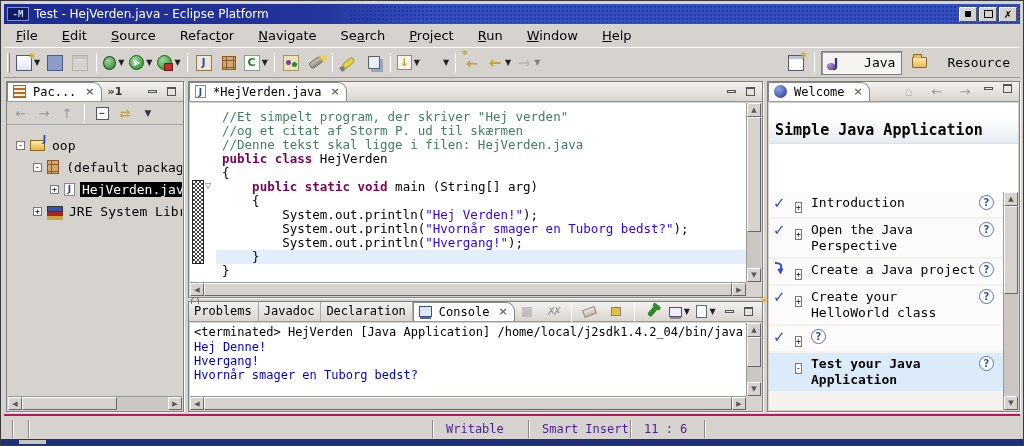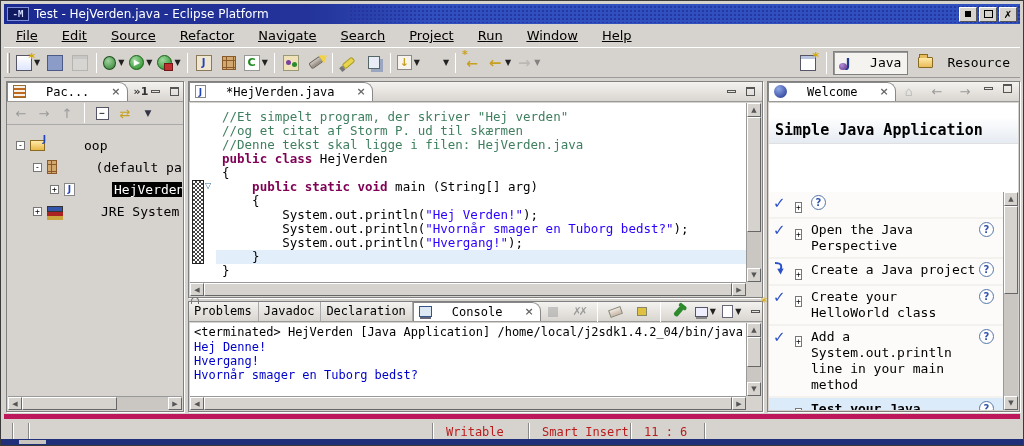--- a/index.html
+++ b/index.html
@@ -16,35 +16,35 @@
   .win-icon{width:22px;height:14px;background:#101a60;border:1px solid #7d8fd8;margin-right:5px;
     color:#cfd8ff;font:bold 9px "DejaVu Sans Mono",monospace;display:flex;align-items:center;justify-content:center;z-index:2;}
   .win-title{font-size:12px;z-index:2;white-space:nowrap;}
   .win-btns{margin-left:auto;display:flex;gap:2px;z-index:2;}
   .win-btn{width:18px;height:15px;background:#d6d3ce;border:1px solid #fff;border-right-color:#555;border-bottom-color:#555;
     color:#000;display:flex;align-items:center;justify-content:center;font:bold 10px "DejaVu Sans",sans-serif;}
   .wb-min-glyph{width:6px;height:6px;background:#000;display:inline-block;}
   .wb-max-glyph{width:9px;height:8px;border:1.5px solid #000;display:inline-block;}
 
   
-  .menubar{position:absolute;left:3px;top:24px;right:3px;height:21px;display:flex;align-items:center;font-size:13px;color:#000;text-decoration:underline;}
+  .menubar{position:absolute;left:3px;top:24px;right:3px;height:21px;display:flex;align-items:center;font-size:13px;color:#000;}
   .menu-item{padding:2px 12px;white-space:nowrap;}
   .menu-item u{text-decoration:underline;}
 
   
   .toolbar{position:absolute;left:3px;top:46px;right:3px;height:31px;border-top:1px solid #fff;
     border-bottom:1px solid #9a9a9a;display:flex;align-items:center;}
   .tb-handle{width:3px;height:20px;border-left:1px solid #fff;border-right:1px solid #888;margin:0 4px 0 3px;}
   .tb-sep{width:1px;height:20px;background:#9a9a9a;border-right:1px solid #fff;margin:0 4px;}
   .tb-group{display:flex;align-items:center;gap:1px;}
   .tbtn{height:24px;min-width:24px;display:flex;align-items:center;justify-content:center;padding:0 2px;}
   .tbtn .dd{font-size:8px;color:#222;margin-left:2px;}
   .tbtn.disabled{opacity:.45;filter:grayscale(1);}
   .persp{margin-left:auto;display:flex;align-items:center;gap:4px;padding-right:4px;}
-  .persp-btn{display:flex;align-items:center;gap:14px;padding:2px 6px;font:13px "DejaVu Sans Mono",monospace;height:24px;}
+  .persp-btn{display:flex;align-items:center;gap:20px;padding:2px 6px;font:13px "DejaVu Sans Mono",monospace;height:24px;}
   .persp-btn.active{background:#f5f3ef;border:1px solid #808080;box-shadow:inset 1px 1px 0 #999;}
   .persp-sep{width:1px;height:22px;background:#9a9a9a;border-right:1px solid #fff;margin:0 2px;}
 
   
   .ic{width:16px;height:16px;display:inline-flex;align-items:center;justify-content:center;position:relative;
       font:bold 11px "DejaVu Sans",sans-serif;flex:none;}
   .ic-new-wizard{background:linear-gradient(#fff,#dfe6ff);border:1px solid #556;}
   .ic-new-wizard::after{content:"*";color:#d8a800;position:absolute;top:-6px;right:-4px;font-size:13px;}
   .ic-save{background:#8b9cc8;border:1px solid #4d5a85;}
   .ic-print{background:#d8d8d8;border:1px solid #909090;box-shadow:inset 0 3px 0 #b8b8b8;}
@@ -114,39 +114,39 @@
 
   
   .panel{position:absolute;background:#d6d3ce;border:1px solid #808080;box-shadow:1px 1px 0 #fff;}
   #pkg-panel{left:5px;top:80px;width:178px;height:331px;}
   #editor-panel{left:187px;top:80px;width:575px;height:217px;}
   #console-panel{left:187px;top:300px;width:575px;height:111px;}
   #welcome-panel{left:766px;top:80px;width:253px;height:331px;}
 
   .tabbar{height:20px;display:flex;align-items:flex-end;background:linear-gradient(#f4f2ee,#d9d6d1);
     border-bottom:1px solid #9a9a9a;position:relative;}
-  .tab{display:flex;align-items:center;gap:20px;padding:1px 6px 2px 5px;font:12px "DejaVu Sans Mono",monospace;height:19px;color:#000;white-space:nowrap;}
+  .tab{display:flex;align-items:center;gap:7px;padding:1px 6px 2px 5px;font:12px "DejaVu Sans Mono",monospace;height:19px;color:#000;white-space:nowrap;}
   .tab.active{background:#fff;border:1px solid #888;border-bottom:none;border-radius:0 9px 0 0;}
   .tab .x{color:#666;font:bold 11px "DejaVu Sans",sans-serif;margin-left:2px;}
   .tab-chevron{font:bold 11px "DejaVu Sans",sans-serif;color:#333;margin-left:6px;align-self:center;}
   .minmax{margin-left:auto;display:flex;gap:4px;align-self:center;padding-right:4px;}
   .mm-btn{width:15px;height:13px;display:flex;align-items:center;justify-content:center;}
   .mm-min{width:9px;height:3px;border:1px solid #555;}
   .mm-max{width:9px;height:9px;border:1px solid #555;border-top-width:2px;}
 
   .view-toolbar{height:23px;border-bottom:1px solid #aaa;display:flex;align-items:center;padding:0 4px;gap:3px;}
   .vt-btn{width:20px;height:20px;display:flex;align-items:center;justify-content:center;}
   .vt-dd{font-size:9px;color:#334;}
 
   
   .tree{position:absolute;left:1px;right:1px;top:44px;bottom:15px;overflow:hidden;padding-top:8px;}
   .tree-row{height:22px;display:flex;align-items:center;font:13px "DejaVu Sans Mono",monospace;white-space:nowrap;overflow:hidden;}
   .expander{width:9px;height:9px;border:1px solid #777;background:#fff;color:#000;
     font:8px/7px "DejaVu Sans Mono",monospace;text-align:center;margin-right:5px;flex:none;}
-  .tree-label{padding:0 2px;overflow:hidden;text-overflow:clip;margin-left:32px;}
+  .tree-label{padding:0 2px;overflow:hidden;text-overflow:clip;}
   .tree-label.selected{background:#000;color:#fff;}
   .tree-icon-gap{margin-right:5px;}
 
   
   .edit-area{position:absolute;left:1px;top:21px;right:16px;bottom:15px;background:#fff;overflow:hidden;}
   .ruler{position:absolute;left:0;top:0;bottom:0;width:26px;background:#fff;}
   .range-indicator{position:absolute;left:2px;width:12px;
      background-image:linear-gradient(45deg,#444 25%,transparent 25%,transparent 75%,#444 75%),
                       linear-gradient(45deg,#444 25%,transparent 25%,transparent 75%,#444 75%);
      background-size:4px 4px;background-position:0 0,2px 2px;background-color:#fff;border:1px solid #222;}
@@ -193,22 +193,22 @@
   .w-check{color:#2b50c8;font:bold 15px/16px "DejaVu Sans",sans-serif;}
   .w-exp{margin-top:3px;}
   .w-label{overflow-wrap:anywhere;padding-right:2px;}
   .w-help{width:15px;height:15px;border:1px solid #5577aa;border-radius:50%;color:#3355aa;
     font:bold 10px/13px "DejaVu Sans",sans-serif;text-align:center;background:#fff;}
   .w-vscroll{position:absolute;top:89px;bottom:0;right:0;width:15px;background:#cac7c2;border-left:1px solid #999;}
   .w-vscroll .sb-btn{left:0;width:14px;height:14px;}
   .w-vscroll .sb-thumb{left:0;width:14px;}
 
   
-  .statusbar{position:absolute;left:3px;right:3px;top:413px;height:27px;border-top:5px solid #be185d;
-    font:12px "DejaVu Sans Mono",monospace;color:#b91c1c;}
+  .statusbar{position:absolute;left:3px;right:3px;top:413px;height:27px;border-top:2px solid #be185d;
+    font:12px "DejaVu Sans Mono",monospace;color:#4c1d95;}
   .sb-sep{position:absolute;top:4px;width:2px;height:18px;border-left:1px solid #888;border-right:1px solid #fff;}
   .sb-text{position:absolute;top:6px;white-space:nowrap;}
   .bottomstrip{position:absolute;left:0;right:0;bottom:0;height:6px;background:#1f2f7a;}
   .bottomstrip .taskbtn{position:absolute;left:18px;top:1px;width:27px;height:4px;background:#c8c5c0;}
 
   .sash{position:absolute;}
 </style>
 </head>
 <body>
 
@@ -549,20 +549,21 @@
             <span class="mm-max"></span>
           </span>
       </span>
     </div>
     <div class="welcome-body">
       <div class="welcome-heading">Simple Java Application</div>
       <div class="welcome-items" id="welcome-items">
           <div class="w-item">
             <span class="w-check">✓</span>
             <span class="w-exp"><span class="expander">+</span></span>
+            <span class="w-label">Introduction</span>
             <span class="w-help">?</span>
           </div>
           <div class="w-item">
             <span class="w-check">✓</span>
             <span class="w-exp"><span class="expander">+</span></span>
             <span class="w-label">Open the Java Perspective</span>
             <span class="w-help">?</span>
           </div>
           <div class="w-item">
             <span class="w-check"><svg width="12" height="14" viewBox="0 0 12 14">
@@ -575,21 +576,20 @@
           </div>
           <div class="w-item">
             <span class="w-check">✓</span>
             <span class="w-exp"><span class="expander">+</span></span>
             <span class="w-label">Create your HelloWorld class</span>
             <span class="w-help">?</span>
           </div>
           <div class="w-item">
             <span class="w-check">✓</span>
             <span class="w-exp"><span class="expander">+</span></span>
-            <span class="w-label">Add a System.out.println line in your main method</span>
             <span class="w-help">?</span>
           </div>
           <div class="w-item current">
             <span class="w-check"></span>
             <span class="w-exp"><span class="expander">-</span></span>
             <span class="w-label">Test your Java Application</span>
             <span class="w-help">?</span>
           </div>
         </div>
       <div class="w-vscroll">

